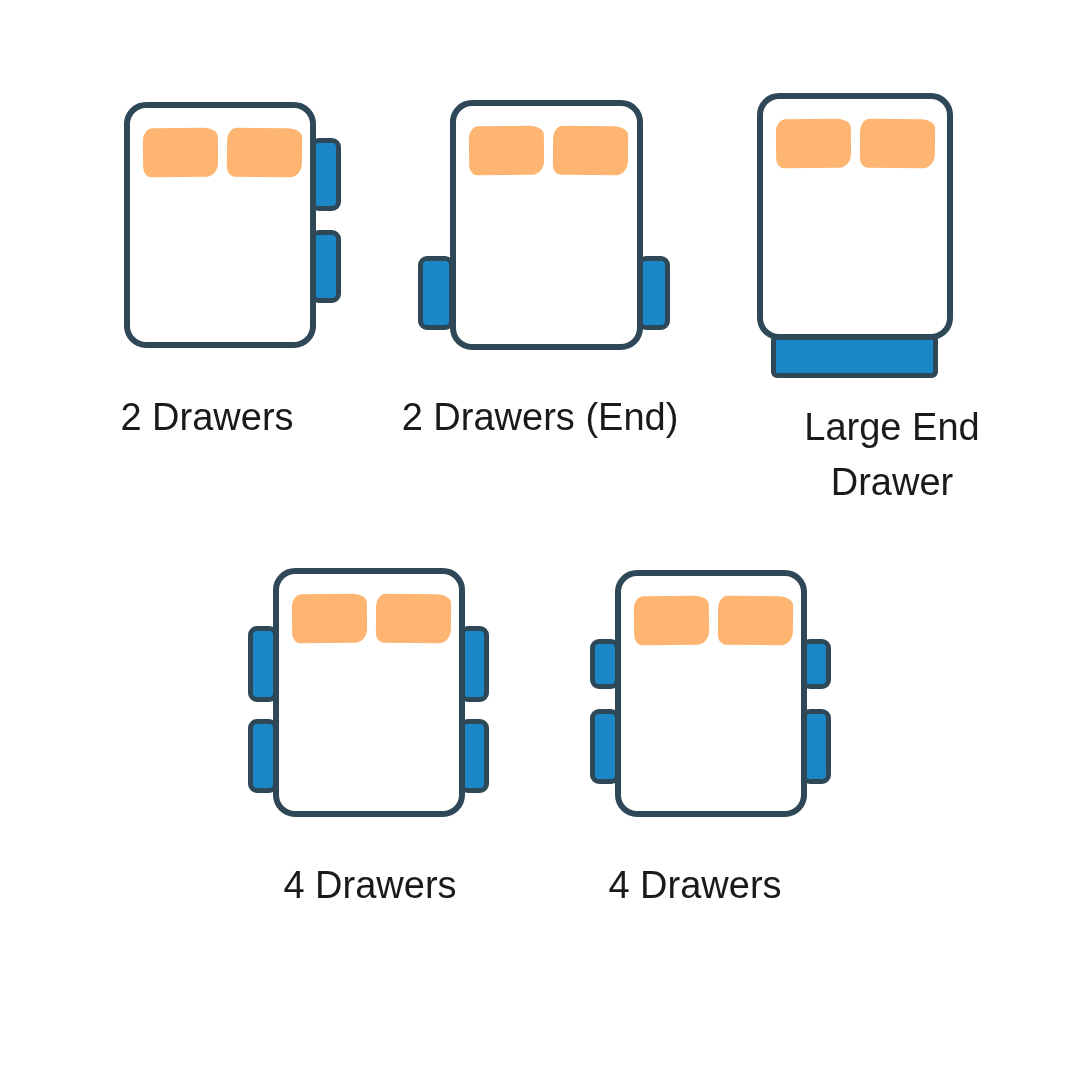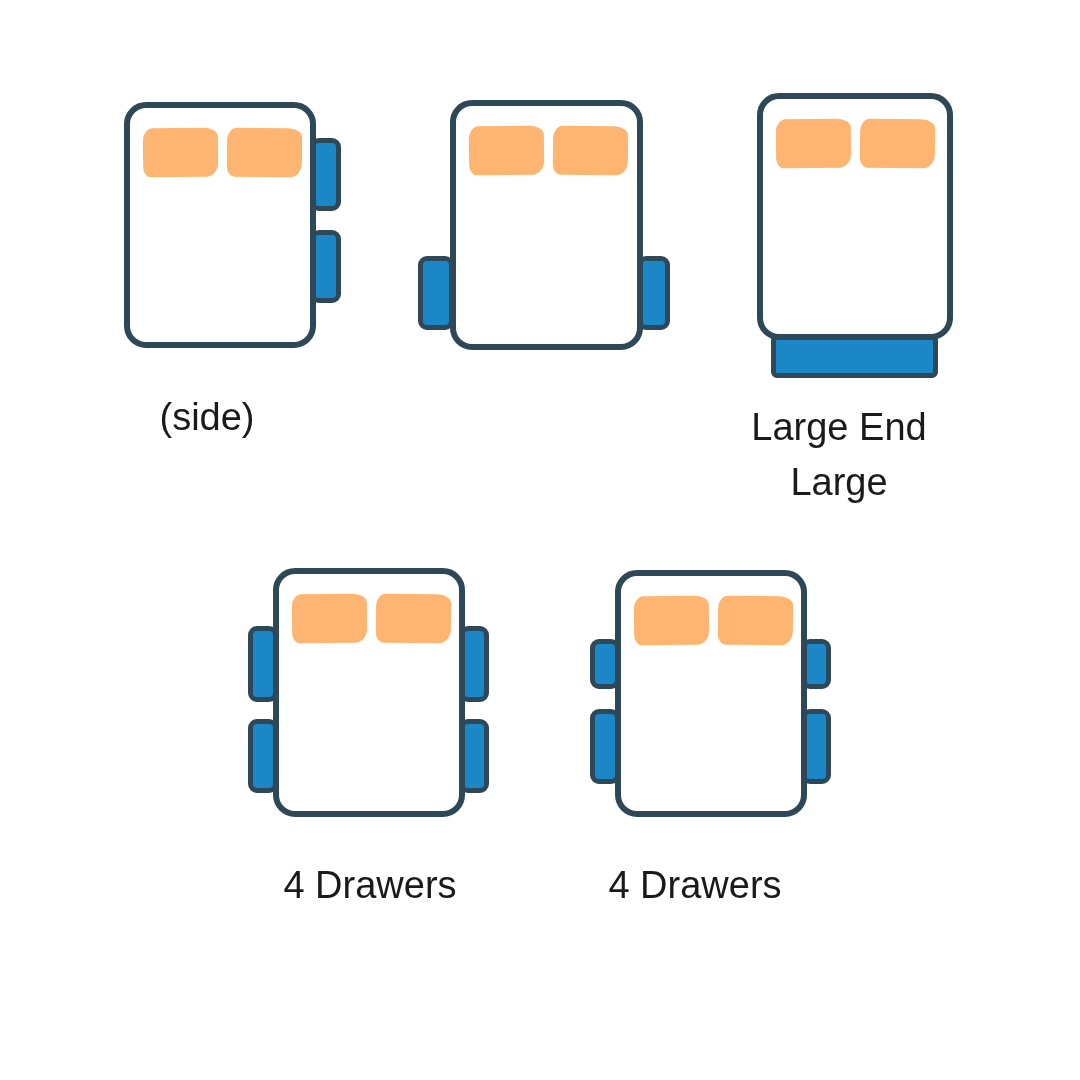--- a/index.html
+++ b/index.html
@@ -62,21 +62,21 @@
 
   
   .f2-bed { left: 450px; top: 100px; width: 193px; height: 250px; }
   .f2-d1  { left: 418px; top: 256px; width: 36px;  height: 74px; }
   .f2-d2  { left: 637px; top: 256px; width: 33px;  height: 74px; }
   .f2-label { left: 380px; top: 390px; }
 
   
   .f3-bed { left: 757px; top: 93px;  width: 196px; height: 247px; }
   .f3-d1  { left: 771px; top: 334px; width: 167px; height: 44px; border-radius: 6px; }
-  .f3-label { left: 679px; top: 400px; }
+  .f3-label { left: 732px; top: 400px; }
 
   
   .f4-bed { left: 273px; top: 568px; width: 192px; height: 249px; }
   .f4-d1  { left: 248px; top: 626px; width: 30px;  height: 76px; }
   .f4-d2  { left: 248px; top: 719px; width: 30px;  height: 74px; }
   .f4-d3  { left: 459px; top: 626px; width: 30px;  height: 76px; }
   .f4-d4  { left: 459px; top: 719px; width: 30px;  height: 74px; }
   .f4-label { left: 210px; top: 858px; }
 
   
@@ -93,44 +93,45 @@
 <div class="canvas">
 
   <section>
     <div class="drawer f1-d1"></div>
     <div class="drawer f1-d2"></div>
     <div class="bed f1-bed">
       <div class="pillow p-left"></div>
       <div class="pillow p-right"></div>
     </div>
     <div class="label f1-label">
-      <div>(side)</div>
+      <div>2 Drawers</div>
     </div>
   </section>
 
   <section>
     <div class="drawer f2-d1"></div>
     <div class="drawer f2-d2"></div>
     <div class="bed f2-bed">
       <div class="pillow p-left"></div>
       <div class="pillow p-right"></div>
     </div>
     <div class="label f2-label">
+      <div>2 Drawers (End)</div>
     </div>
   </section>
 
   <section>
     <div class="drawer f3-d1"></div>
     <div class="bed f3-bed">
       <div class="pillow p-left"></div>
       <div class="pillow p-right"></div>
     </div>
     <div class="label f3-label">
       <div>Large End</div>
-      <div>Large</div>
+      <div>Drawer</div>
     </div>
   </section>
 
   <section>
     <div class="drawer f4-d1"></div>
     <div class="drawer f4-d2"></div>
     <div class="drawer f4-d3"></div>
     <div class="drawer f4-d4"></div>
     <div class="bed f4-bed">
       <div class="pillow p-left"></div>

